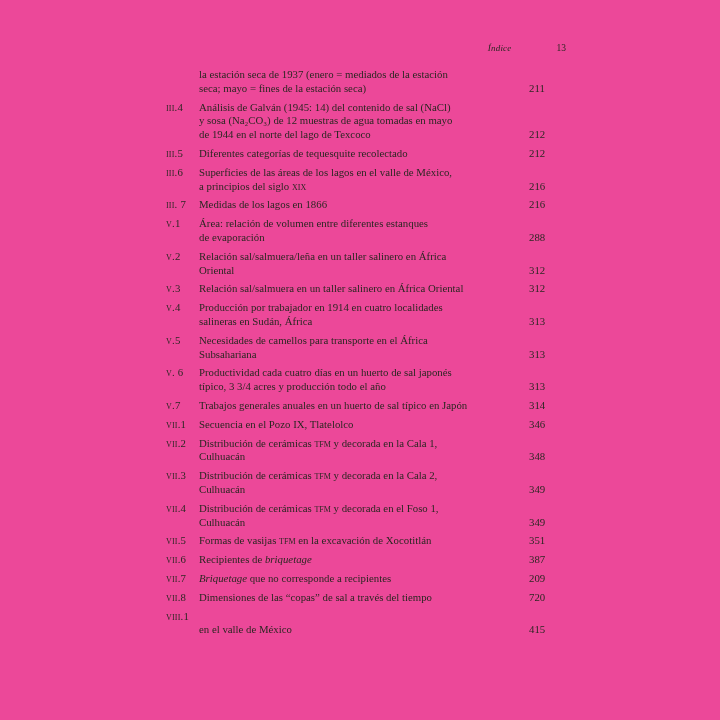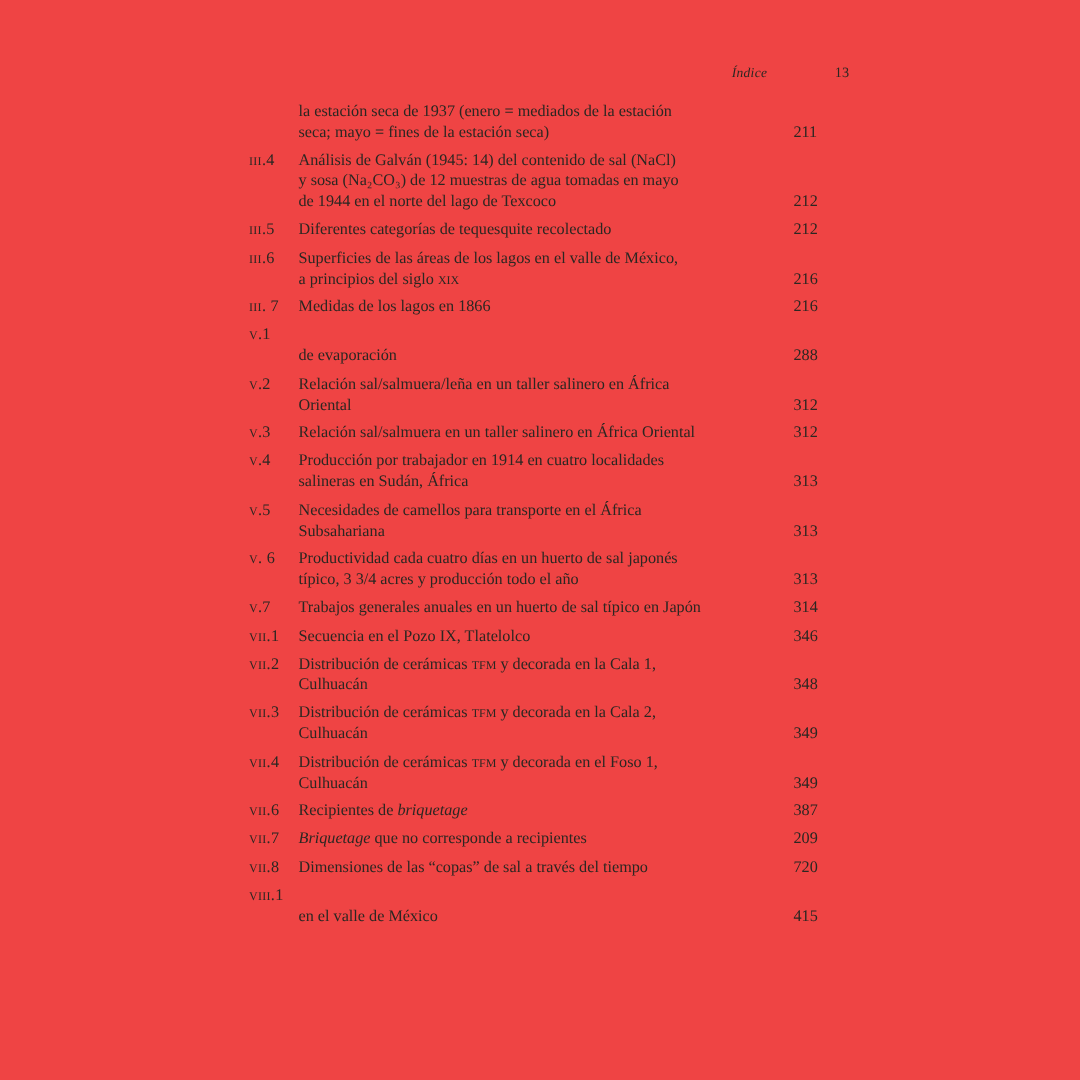--- a/index.html
+++ b/index.html
@@ -9,21 +9,21 @@
     height: 720px;
     background: #fdfdfd;
     font-family: "Liberation Serif", "DejaVu Serif", serif;
     color: #2b2722;
     overflow: hidden;
   }
   .page {
     position: absolute;
     left: 0; top: 0;
     width: 720px; height: 720px;
-    background: #ef4444;
+    background: #ec4899;
   }
   .page-header {
     position: absolute;
     top: 43px;
     left: 168px;
     width: 398px;
     display: flex;
     justify-content: flex-end;
     align-items: baseline;
   }
@@ -107,21 +107,21 @@
     </div>
 
     <div class="entry">
       <span class="entry-label">III. 7</span>
       <span class="entry-desc"><span>Medidas de los lagos en 1866</span></span>
       <span class="entry-page">216</span>
     </div>
 
     <div class="entry">
       <span class="entry-label">V.1</span>
-      <span class="entry-desc"><br><span>de evaporación</span></span>
+      <span class="entry-desc"><span>Área: relación de volumen entre diferentes estanques</span><br><span>de evaporación</span></span>
       <span class="entry-page">288</span>
     </div>
 
     <div class="entry">
       <span class="entry-label">V.2</span>
       <span class="entry-desc"><span>Relación sal/salmuera/leña en un taller salinero en África</span><br><span>Oriental</span></span>
       <span class="entry-page">312</span>
     </div>
 
     <div class="entry">
@@ -171,20 +171,25 @@
       <span class="entry-desc"><span>Distribución de cerámicas </span><span class="sc">TFM</span><span> y decorada en la Cala 2,</span><br><span>Culhuacán</span></span>
       <span class="entry-page">349</span>
     </div>
 
     <div class="entry">
       <span class="entry-label">VII.4</span>
       <span class="entry-desc"><span>Distribución de cerámicas </span><span class="sc">TFM</span><span> y decorada en el Foso 1,</span><br><span>Culhuacán</span></span>
       <span class="entry-page">349</span>
     </div>
 
+    <div class="entry">
+      <span class="entry-label">VII.5</span>
+      <span class="entry-desc"><span>Formas de vasijas </span><span class="sc">TFM</span><span> en la excavación de Xocotitlán</span></span>
+      <span class="entry-page">351</span>
+    </div>
 
     <div class="entry">
       <span class="entry-label">VII.6</span>
       <span class="entry-desc"><span>Recipientes de </span><i>briquetage</i></span>
       <span class="entry-page">387</span>
     </div>
 
     <div class="entry">
       <span class="entry-label">VII.7</span>
       <span class="entry-desc"><i>Briquetage</i><span> que no corresponde a recipientes</span></span>

